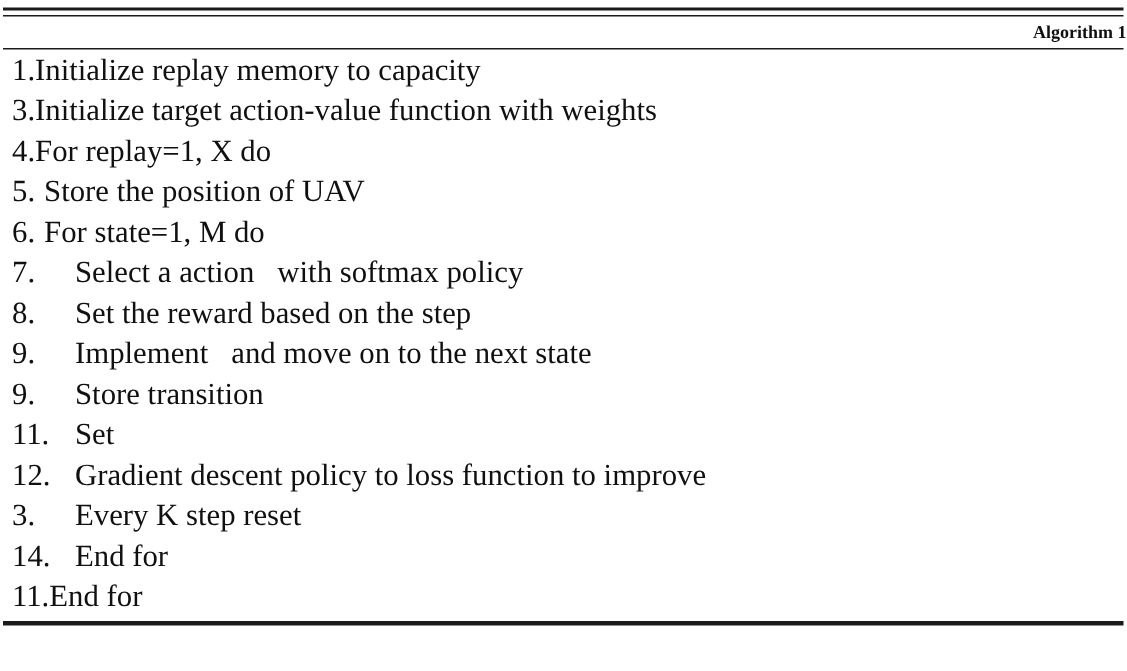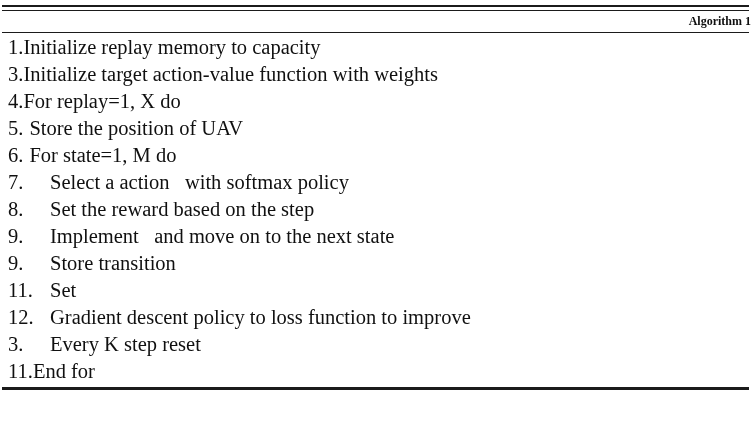--- a/index.html
+++ b/index.html
@@ -52,16 +52,17 @@
       <div class="algo-row indent-none"><span class="num">4.</span><span class="txt">For replay=1, X do</span></div>
       <div class="algo-row indent-space"><span class="num">5.</span><span class="txt">Store the position of UAV</span></div>
       <div class="algo-row indent-space"><span class="num">6.</span><span class="txt">For state=1, M do</span></div>
       <div class="algo-row indent-tab"><span class="num">7.</span><span class="txt">Select a action   with softmax policy</span></div>
       <div class="algo-row indent-tab"><span class="num">8.</span><span class="txt">Set the reward based on the step</span></div>
       <div class="algo-row indent-tab"><span class="num">9.</span><span class="txt">Implement   and move on to the next state</span></div>
       <div class="algo-row indent-tab"><span class="num">9.</span><span class="txt">Store transition</span></div>
       <div class="algo-row indent-tab"><span class="num">11.</span><span class="txt">Set</span></div>
       <div class="algo-row indent-tab"><span class="num">12.</span><span class="txt">Gradient descent policy to loss function to improve</span></div>
       <div class="algo-row indent-tab"><span class="num">3.</span><span class="txt">Every K step reset</span></div>
+      <div class="algo-row indent-tab"><span class="num">14.</span><span class="txt">End for</span></div>
       <div class="algo-row indent-none"><span class="num">11.</span><span class="txt">End for</span></div>
     </div>
   <div class="rule bottom"></div>
 </div>
 
 </body></html>

